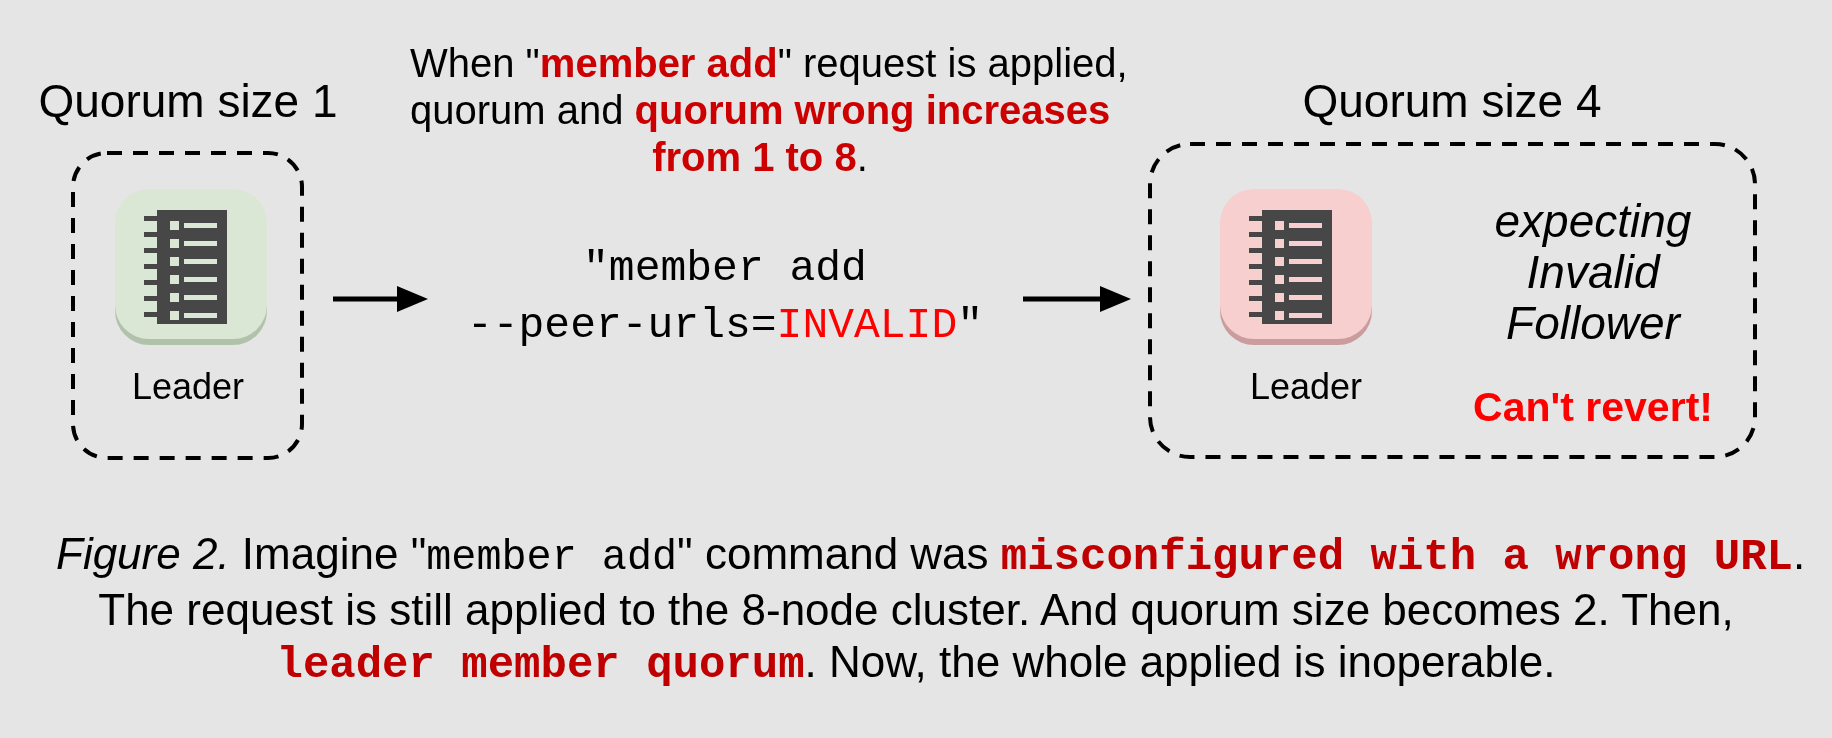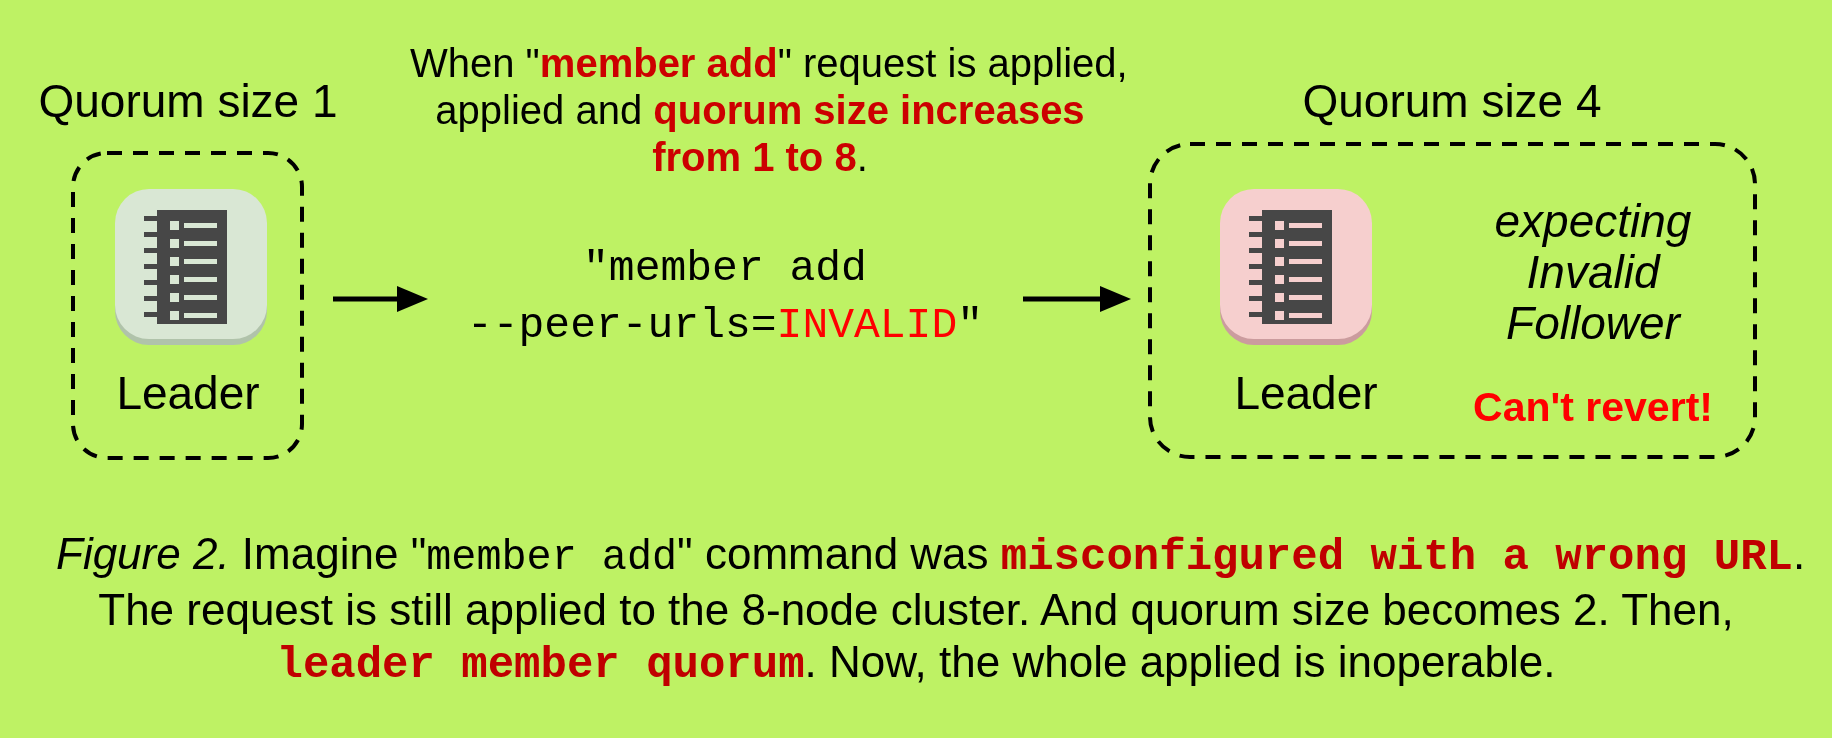--- a/index.html
+++ b/index.html
@@ -1,19 +1,19 @@
 <!DOCTYPE html>
 <html><head>
 <meta charset="utf-8">
 <style>
   html,body{margin:0;padding:0;background:#ffffff;}
   .canvas{
     position:relative;
     width:1832px;height:738px;
-    background:#bef264;
+    background:#e5e5e5;
     font-family:"Liberation Sans", sans-serif;
     color:#000;
     overflow:hidden;
   }
   .abs{position:absolute;}
   .title{
     font-size:46px;
     text-align:center;
     white-space:nowrap;
   }
@@ -35,21 +35,21 @@
   .node-square.pink{
     left:1220px;top:189px;
     background:#f6cfce;
     box-shadow:0 6px 0 #cb9c9e;
   }
   .node-square svg{position:absolute;left:0;top:0;}
   .green .row-fill{fill:#d9e7d4;}
   .pink .row-fill{fill:#f6cfce;}
   .icon-dark{fill:#474747;}
   .node-label{
-    font-size:46px;
+    font-size:36px;
     text-align:center;
     white-space:nowrap;
   }
   .left-leader{left:33px;top:366px;width:310px;}
   .right-leader{left:1151px;top:366px;width:310px;}
   .arrow{position:absolute;}
   .arrow1{left:333px;top:285px;}
   .arrow2{left:1023px;top:285px;}
   .heading{
     left:410px;top:40px;width:700px;
@@ -128,21 +128,21 @@
 
   <div class="abs node-label left-leader">Leader</div>
 
   <svg class="arrow arrow1" width="95" height="28">
     <line x1="0" y1="14" x2="66" y2="14" stroke="#000" stroke-width="5"></line>
     <polygon points="64,1 95,14 64,27" fill="#000"></polygon>
   </svg>
 
   <div class="abs heading">
     <div class="hline"><span>When "</span><span class="red-bold">member add</span><span>" request is applied,</span></div>
-    <div class="hline"><span>applied and </span><span class="red-bold">quorum size increases</span></div>
+    <div class="hline"><span>quorum and </span><span class="red-bold">quorum wrong increases</span></div>
     <div class="hline"><span class="red-bold">from 1 to 8</span><span>.</span></div>
   </div>
 
   <div class="abs command">
     <div><span>"member add</span></div>
     <div><span>--peer-urls=</span><span class="red-plain">INVALID</span><span>"</span></div>
   </div>
 
   <svg class="arrow arrow2" width="108" height="28">
     <line x1="0" y1="14" x2="78" y2="14" stroke="#000" stroke-width="5"></line>

